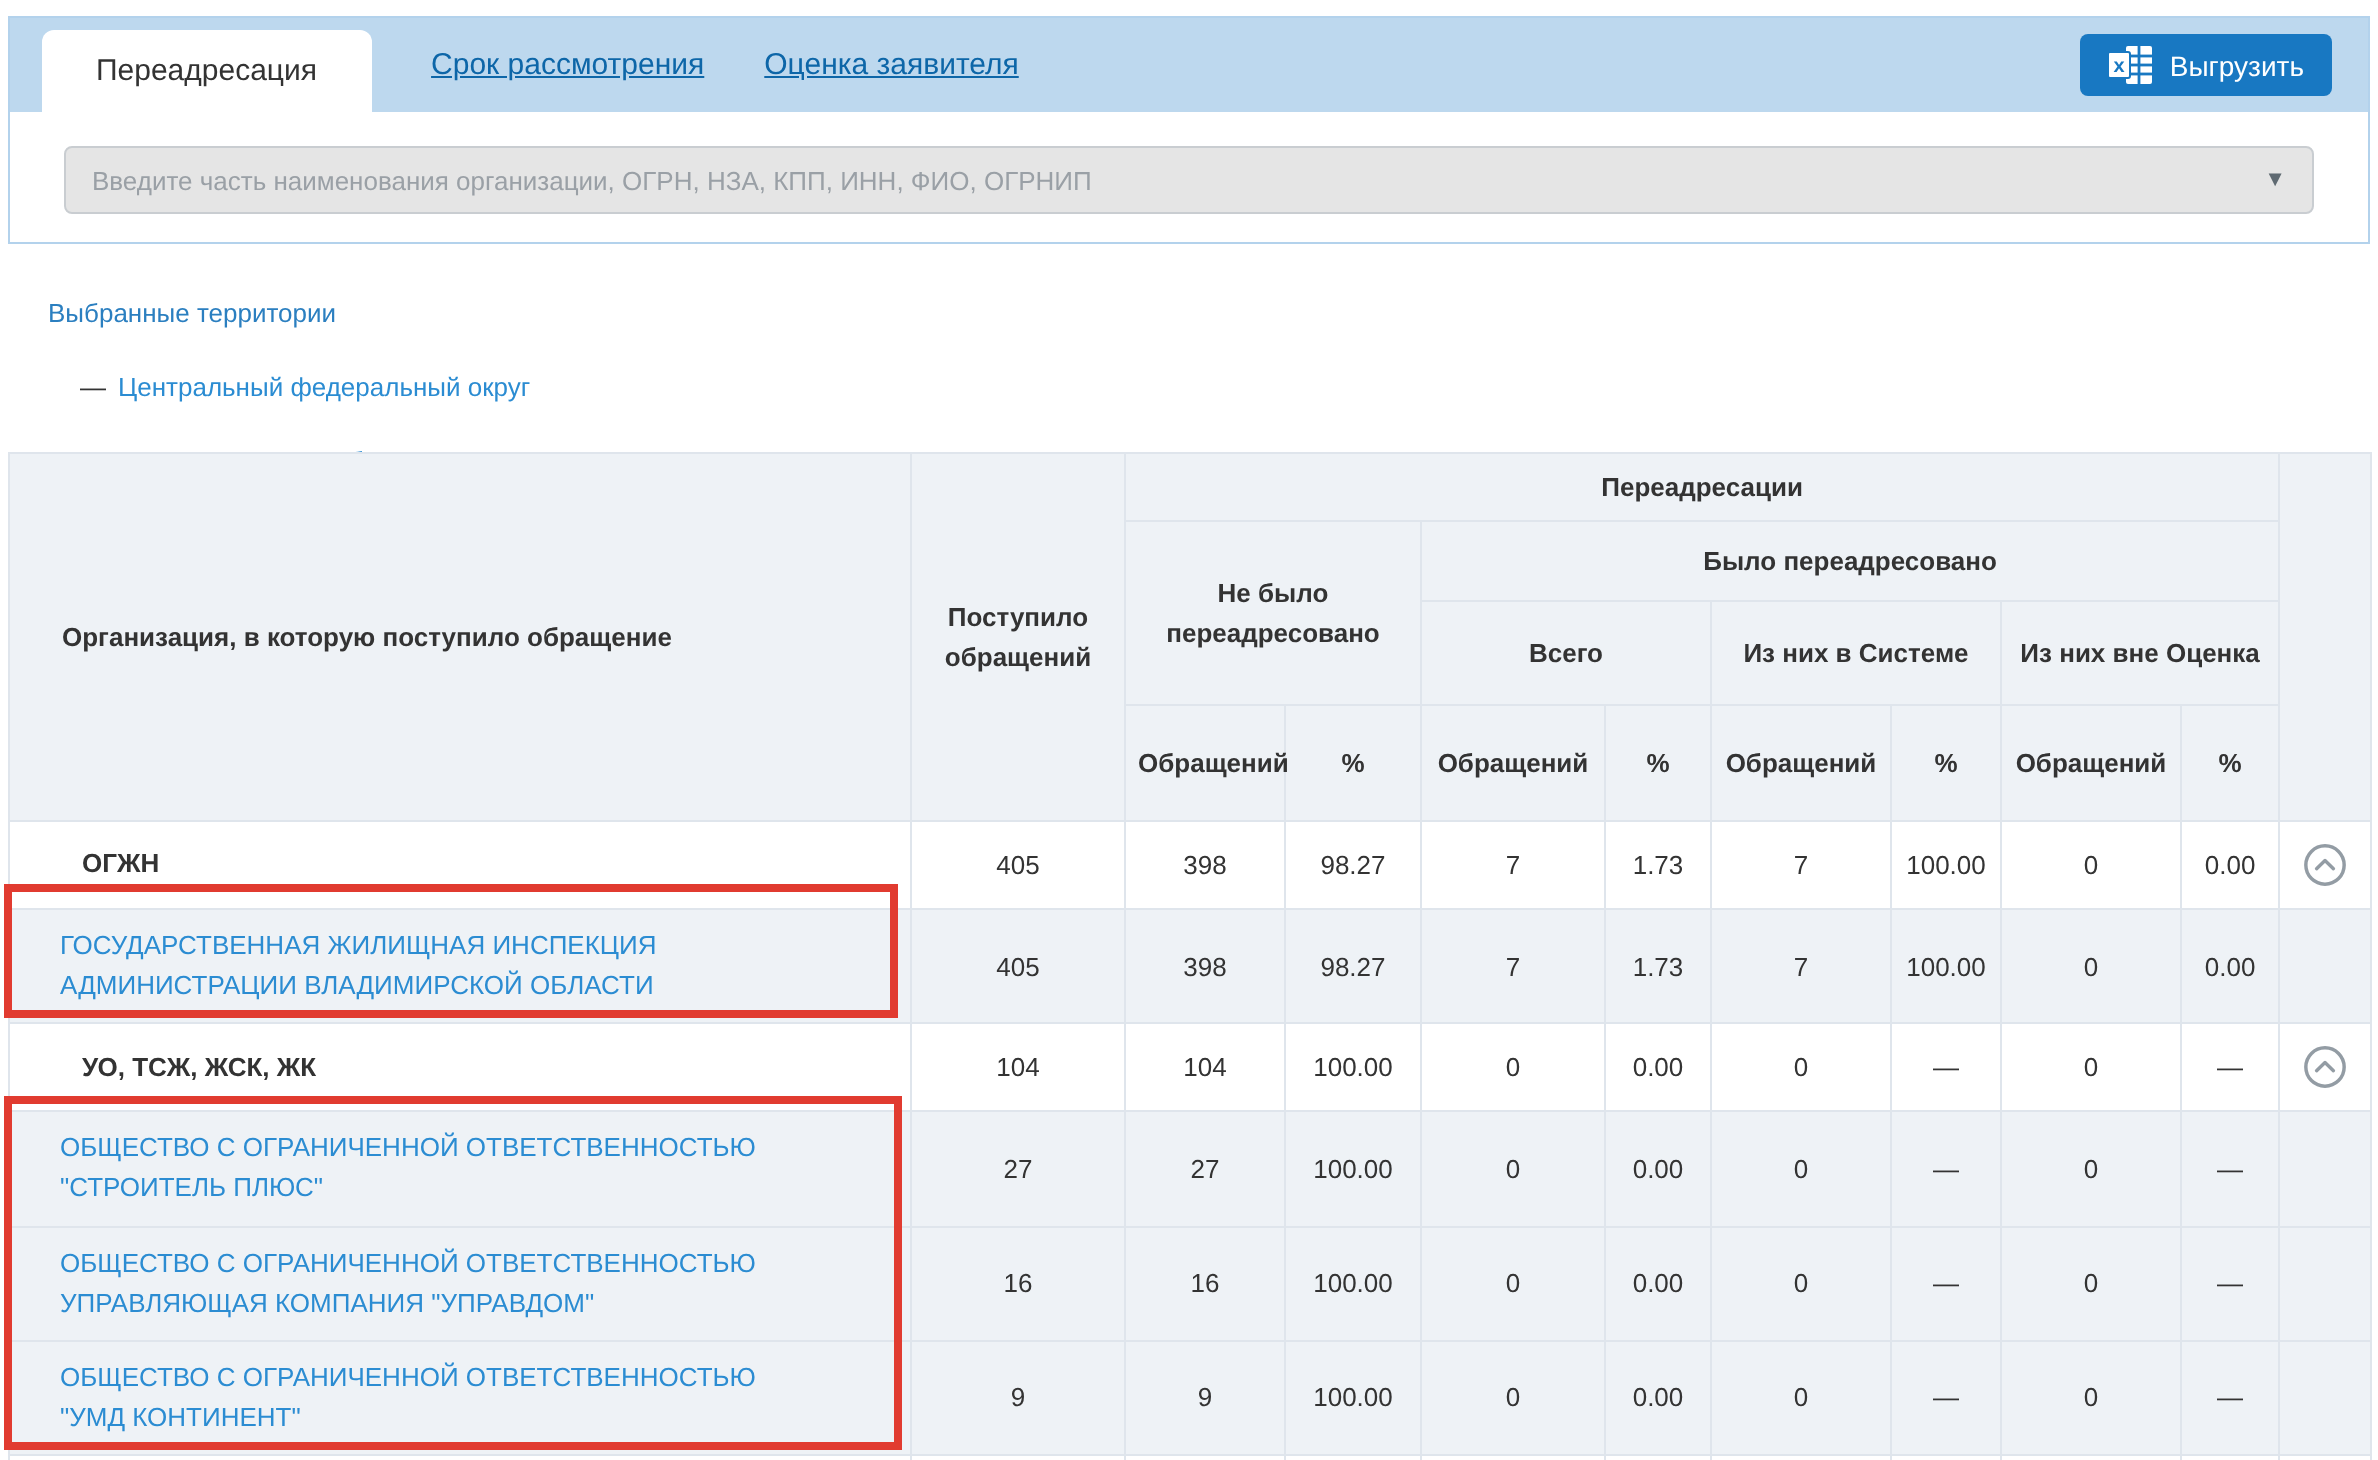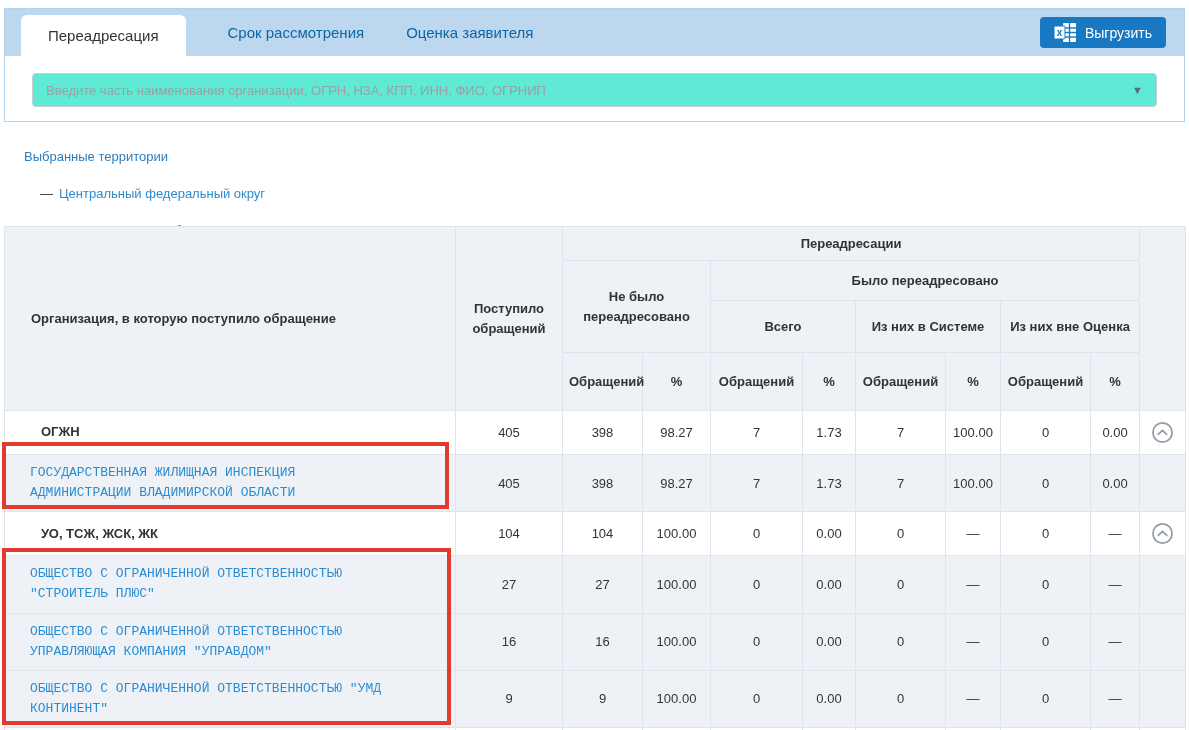--- a/index.html
+++ b/index.html
@@ -21,35 +21,35 @@
     height: 47px; background: #bdd8ee;
     display: flex; align-items: flex-end; position: relative;
   }
   .tab-active {
     margin-left: 16px; height: 41px; background: #fff;
     border-radius: 6px 6px 0 0; padding: 0 27px;
     display: flex; align-items: center;
     font-size: 15px; color: #333; cursor: default;
   }
   .tab-link {
-    align-self: center; margin-left: 42px;
+    align-self: center; margin-left: 30px;
     font-size: 15px; color: #0d66a8;
-    cursor: pointer;
+    text-decoration: underline; cursor: pointer;
   }
   .export-btn {
     position: absolute; right: 18px; top: 8px; height: 31px;
     background: #1878c2; border: none; border-radius: 4px;
     color: #fff; font-size: 14px; font-family: inherit;
     display: flex; align-items: center; gap: 9px; padding: 0 14px;
     cursor: pointer;
   }
   .search-row { padding: 17px 27px 0 27px; }
   .search-box {
     height: 34px; border: 1px solid #c9cdd1; border-radius: 4px;
-    display: flex; align-items: center; padding: 0 13px; background: #5eead4;
+    display: flex; align-items: center; padding: 0 13px; background: #e5e5e5;
   }
   .search-box input {
     flex: 1; border: none; outline: none; font-family: inherit;
     font-size: 13px; color: #333; background: transparent;
   }
   .search-box input::placeholder { color: #9aa0a6; }
   .caret { color: #5f6a72; font-size: 11px; cursor: pointer; line-height: 1; }
 
   
   .territories { position: absolute; left: 24px; top: 149px; font-size: 13px; }
@@ -72,21 +72,21 @@
   tr.h1 th { height: 34px; }
   tr.h2 th { height: 40px; }
   tr.h3 th { height: 52px; }
   tr.h4 th { height: 58px; margin-left: 24px; }
   tbody td { background: #fff; }
   tr.group td { height: 44px; }
   tr.child td { height: 55px; background: #eef2f6; }
   tr.filler td { height: 40px; }
   td.org-cell { padding: 8px 70px 8px 18px; line-height: 1.55; }
   tr.group td.org-cell { font-weight: bold; padding-left: 36px; }
-  tr.child td.org-cell { padding-left: 25px; font-family: Liberation Mono, monospace; }
+  tr.child td.org-cell { padding-left: 25px; }
   .org-link { color: #2b8cd2; cursor: pointer; }
   td.num { text-align: center; }
   td.arrow-cell { text-align: center; }
   td.arrow-cell svg { vertical-align: middle; cursor: pointer; }
 
   
   .annot {
     position: absolute; border: 4px solid #e13b30;
     pointer-events: none; background: transparent;
   }

